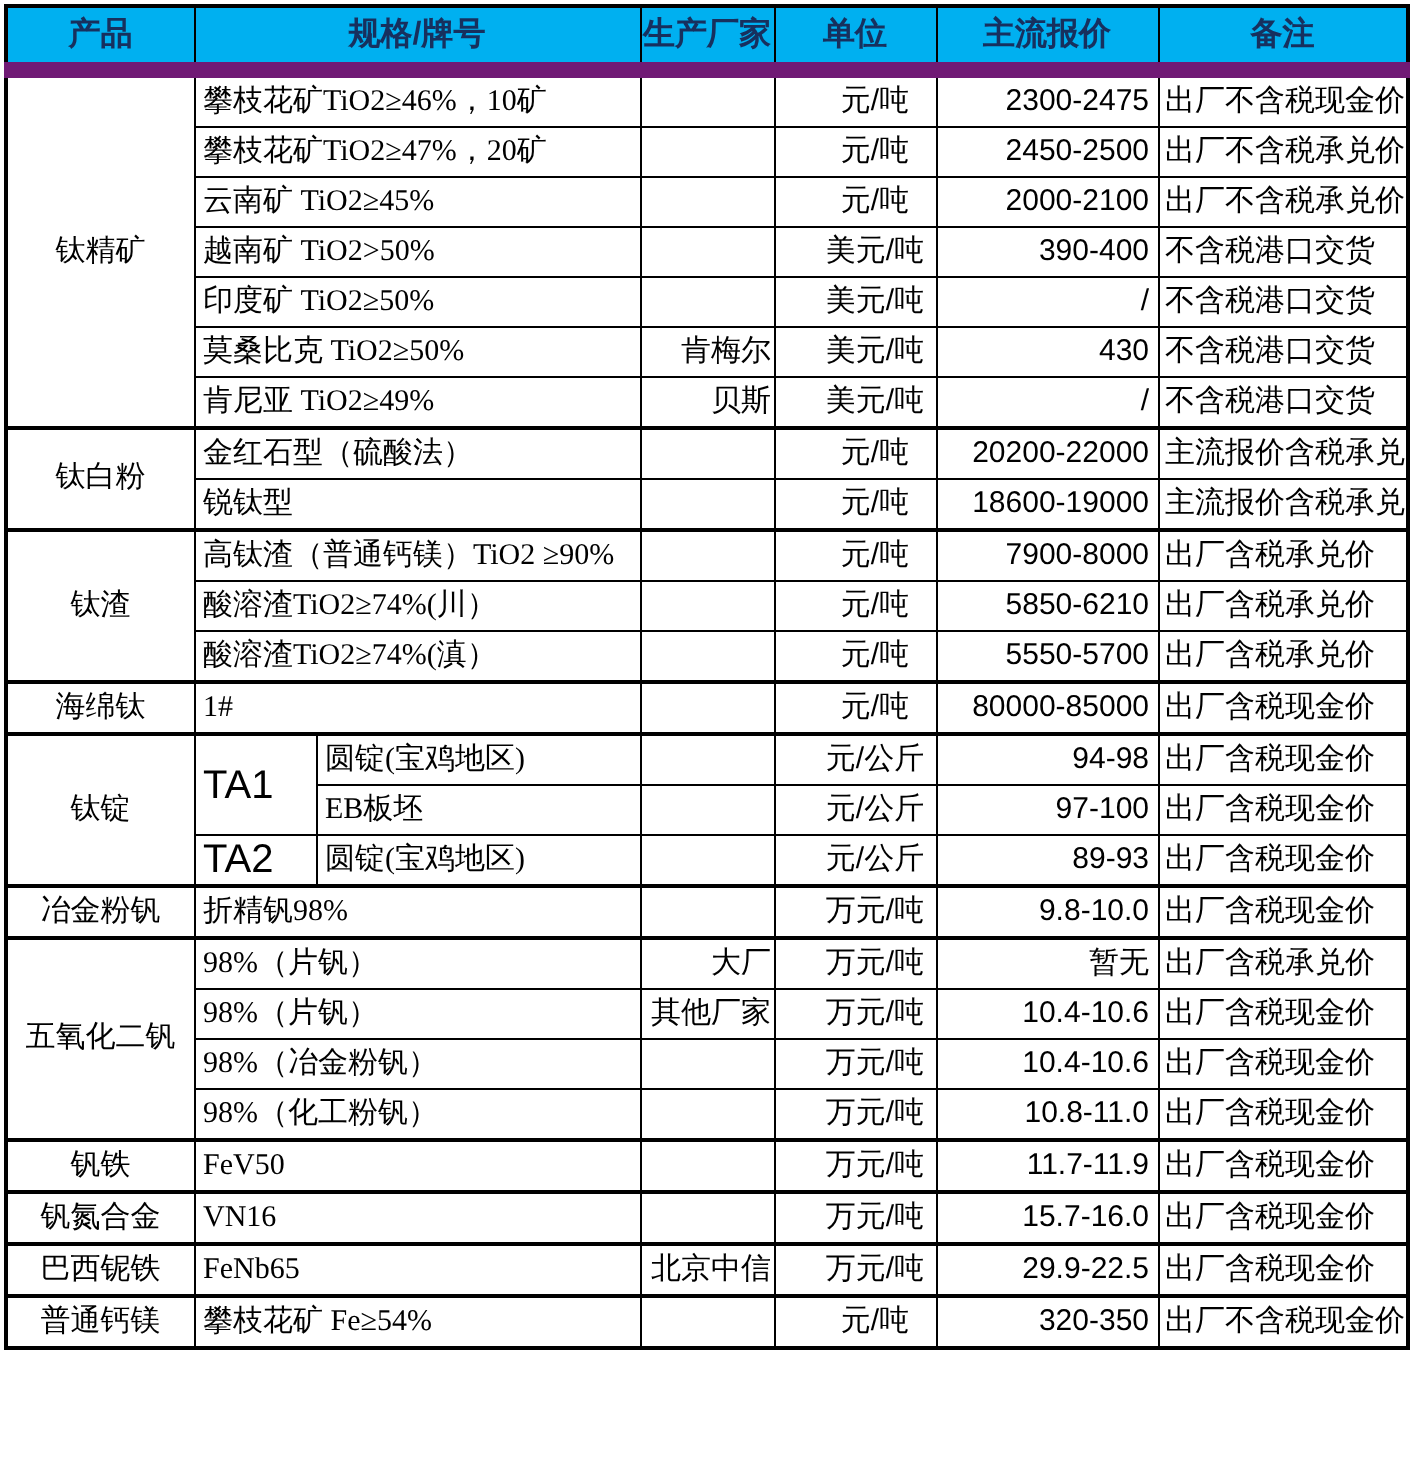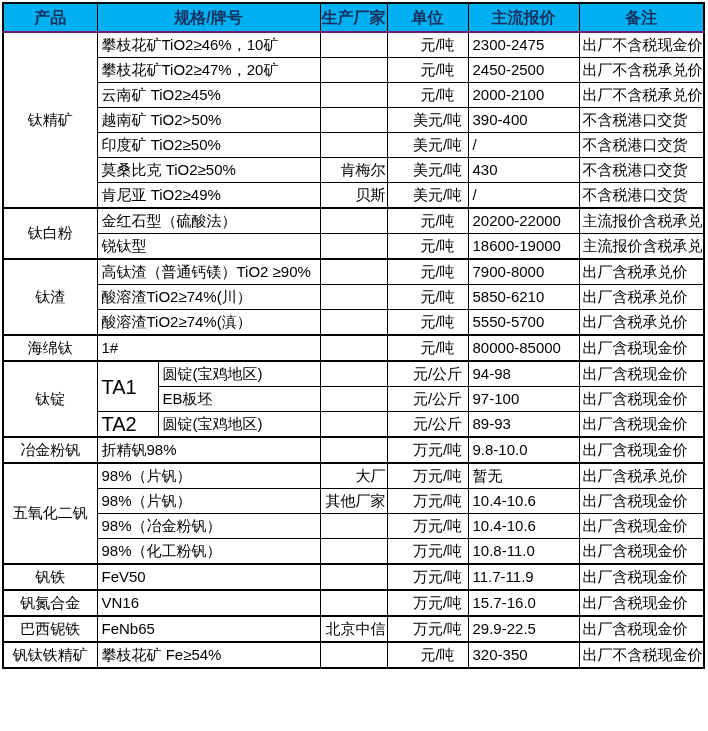--- a/index.html
+++ b/index.html
@@ -30,31 +30,31 @@
     overflow: hidden;
     white-space: nowrap;
     vertical-align: middle;
   }
   thead th {
     background: #00B0F0;
     color: #17305E;
     font-weight: bold;
     font-size: 16px;
     height: 27px;
-    border-bottom: 2px solid #701a75;
+    border-bottom: 8px solid #701a75;
     text-align: center;
     padding: 0 1px;
   }
   tr.gs > td { border-top: 2px solid #000; }
   .c-product { text-align: center; padding: 0 2px; }
   .c-grade   { text-align: left;  font-size: 20px; }
-  .c-spec, .c-spec2 { text-align: left; }
+  .c-spec, .c-spec2 { text-align: left; font-family: Liberation Serif, serif; }
   .c-maker   { text-align: right; padding: 0 1px; margin-left: 12px; }
   .c-unit    { text-align: center; padding-left: 24px; }
-  .c-price   { text-align: left; margin-left: 36px; }
+  .c-price   { text-align: right; margin-left: 36px; }
   .c-note    { text-align: left; padding: 0 3px; }
 </style>
 </head>
 <body>
 
 <table>
   <colgroup>
     <col style="width:94px">
     <col style="width:61px">
     <col style="width:162px">
@@ -248,21 +248,21 @@
       </tr>
       <tr class="gs">
         <td class="c-product">巴西铌铁</td>
         <td class="c-spec" colspan="2">FeNb65</td>
         <td class="c-maker">北京中信</td>
         <td class="c-unit">万元/吨</td>
         <td class="c-price">29.9-22.5</td>
         <td class="c-note">出厂含税现金价</td>
       </tr>
       <tr class="gs">
-        <td class="c-product">钒钛铁精矿</td>
+        <td class="c-product">普通钙镁</td>
         <td class="c-spec" colspan="2">攀枝花矿 Fe≥54%</td>
         <td class="c-maker"></td>
         <td class="c-unit">元/吨</td>
         <td class="c-price">320-350</td>
         <td class="c-note">出厂不含税现金价</td>
       </tr>
     </tbody>
 </table>
 
 </body></html>

